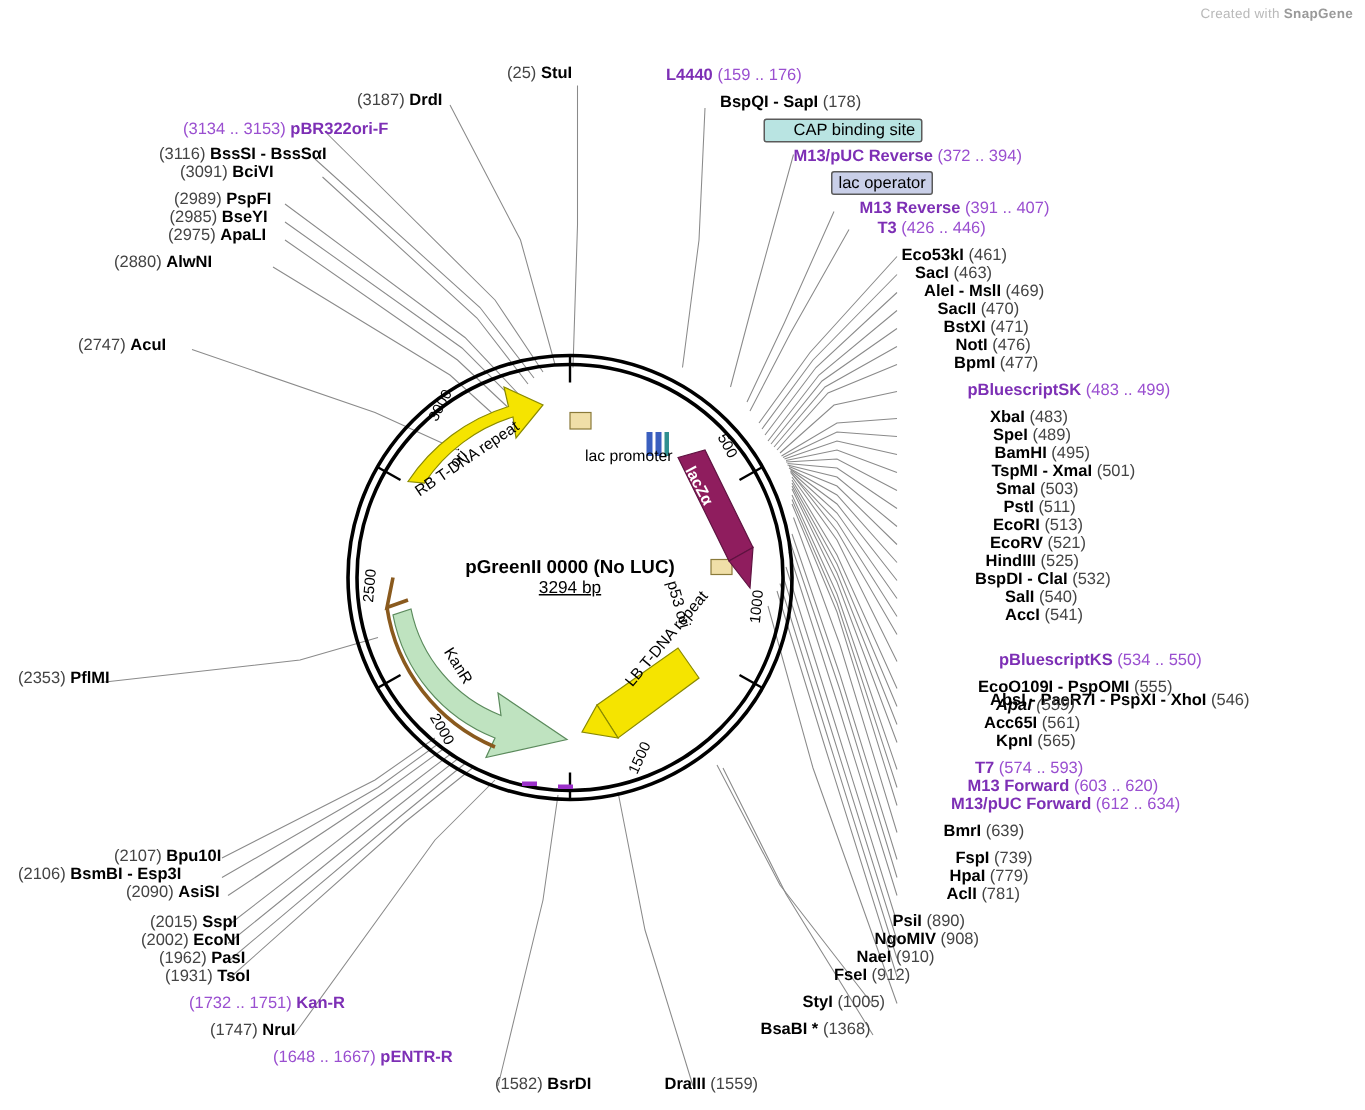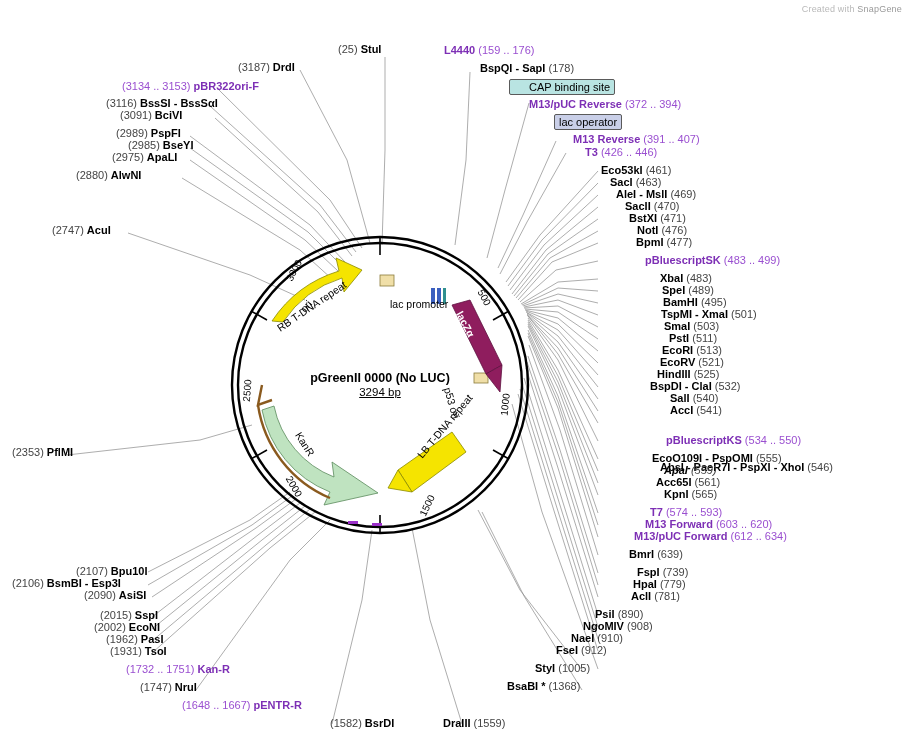--- a/index.html
+++ b/index.html
@@ -3,21 +3,21 @@
 <meta charset="utf-8">
 <style>
   html,body{margin:0;padding:0;}
   body{
     width:910px;height:740px;position:relative;overflow:hidden;
     background:#ffffff;
     font-family:"Liberation Sans", sans-serif;
     font-size:11px;color:#000;
   }
   .wm{position:absolute;top:4px;right:8px;font-size:9px;color:#b9b9b9;letter-spacing:.2px;}
-  .wm b{color:#9a9a9a;font-weight:normal;}
+  .wm b{color:#9a9a9a;font-weight:bold;}
 
   #map{position:absolute;left:0;top:0;width:910px;height:740px;}
 
   .lbl{position:absolute;white-space:nowrap;line-height:12px;font-size:11px;}
   .lbl .enz{font-weight:bold;color:#000;}
   .lbl .pos{color:#444;font-weight:normal;}
   .lbl.purple .enz{color:#7d2fb5;font-weight:bold;}
   .lbl.purple .pos{color:#9a4fd0;}
   .lbl.purple{color:#7d2fb5;}
 
@@ -187,21 +187,21 @@
 
 <div class="featbox cap" style="left:509px;top:79px;">CAP binding site</div>
 <div class="featbox lacop" style="left:554px;top:114px;">lac operator</div>
 
 <div class="lbl" style="left:338px;top:43px;"><span class="pos">(25)</span> <span class="enz">StuI</span></div>
 <div class="lbl" style="left:238px;top:61px;"><span class="pos">(3187)</span> <span class="enz">DrdI</span></div>
 <div class="lbl purple" style="left:122px;top:80px;"><span class="pos">(3134 .. 3153)</span> <span class="enz">pBR322ori-F</span></div>
 <div class="lbl" style="left:106px;top:97px;"><span class="pos">(3116)</span> <span class="enz">BssSI  - BssSαI</span></div>
 <div class="lbl" style="left:120px;top:109px;"><span class="pos">(3091)</span> <span class="enz">BciVI</span></div>
 <div class="lbl" style="left:116px;top:127px;"><span class="pos">(2989)</span> <span class="enz">PspFI</span></div>
-<div class="lbl" style="left:128px;top:139px;"><span class="pos">(2985)</span> <span class="enz">BseYI</span></div>
+<div class="lbl" style="left:113px;top:139px;"><span class="pos">(2985)</span> <span class="enz">BseYI</span></div>
 <div class="lbl" style="left:112px;top:151px;"><span class="pos">(2975)</span> <span class="enz">ApaLI</span></div>
 <div class="lbl" style="left:76px;top:169px;"><span class="pos">(2880)</span> <span class="enz">AlwNI</span></div>
 <div class="lbl" style="left:52px;top:224px;"><span class="pos">(2747)</span> <span class="enz">AcuI</span></div>
 <div class="lbl" style="left:12px;top:446px;"><span class="pos">(2353)</span> <span class="enz">PflMI</span></div>
 
 <div class="lbl" style="left:76px;top:565px;"><span class="pos">(2107)</span> <span class="enz">Bpu10I</span></div>
 <div class="lbl" style="left:12px;top:577px;"><span class="pos">(2106)</span> <span class="enz">BsmBI  - Esp3I</span></div>
 <div class="lbl" style="left:84px;top:589px;"><span class="pos">(2090)</span> <span class="enz">AsiSI</span></div>
 <div class="lbl" style="left:100px;top:609px;"><span class="pos">(2015)</span> <span class="enz">SspI</span></div>
 <div class="lbl" style="left:94px;top:621px;"><span class="pos">(2002)</span> <span class="enz">EcoNI</span></div>

